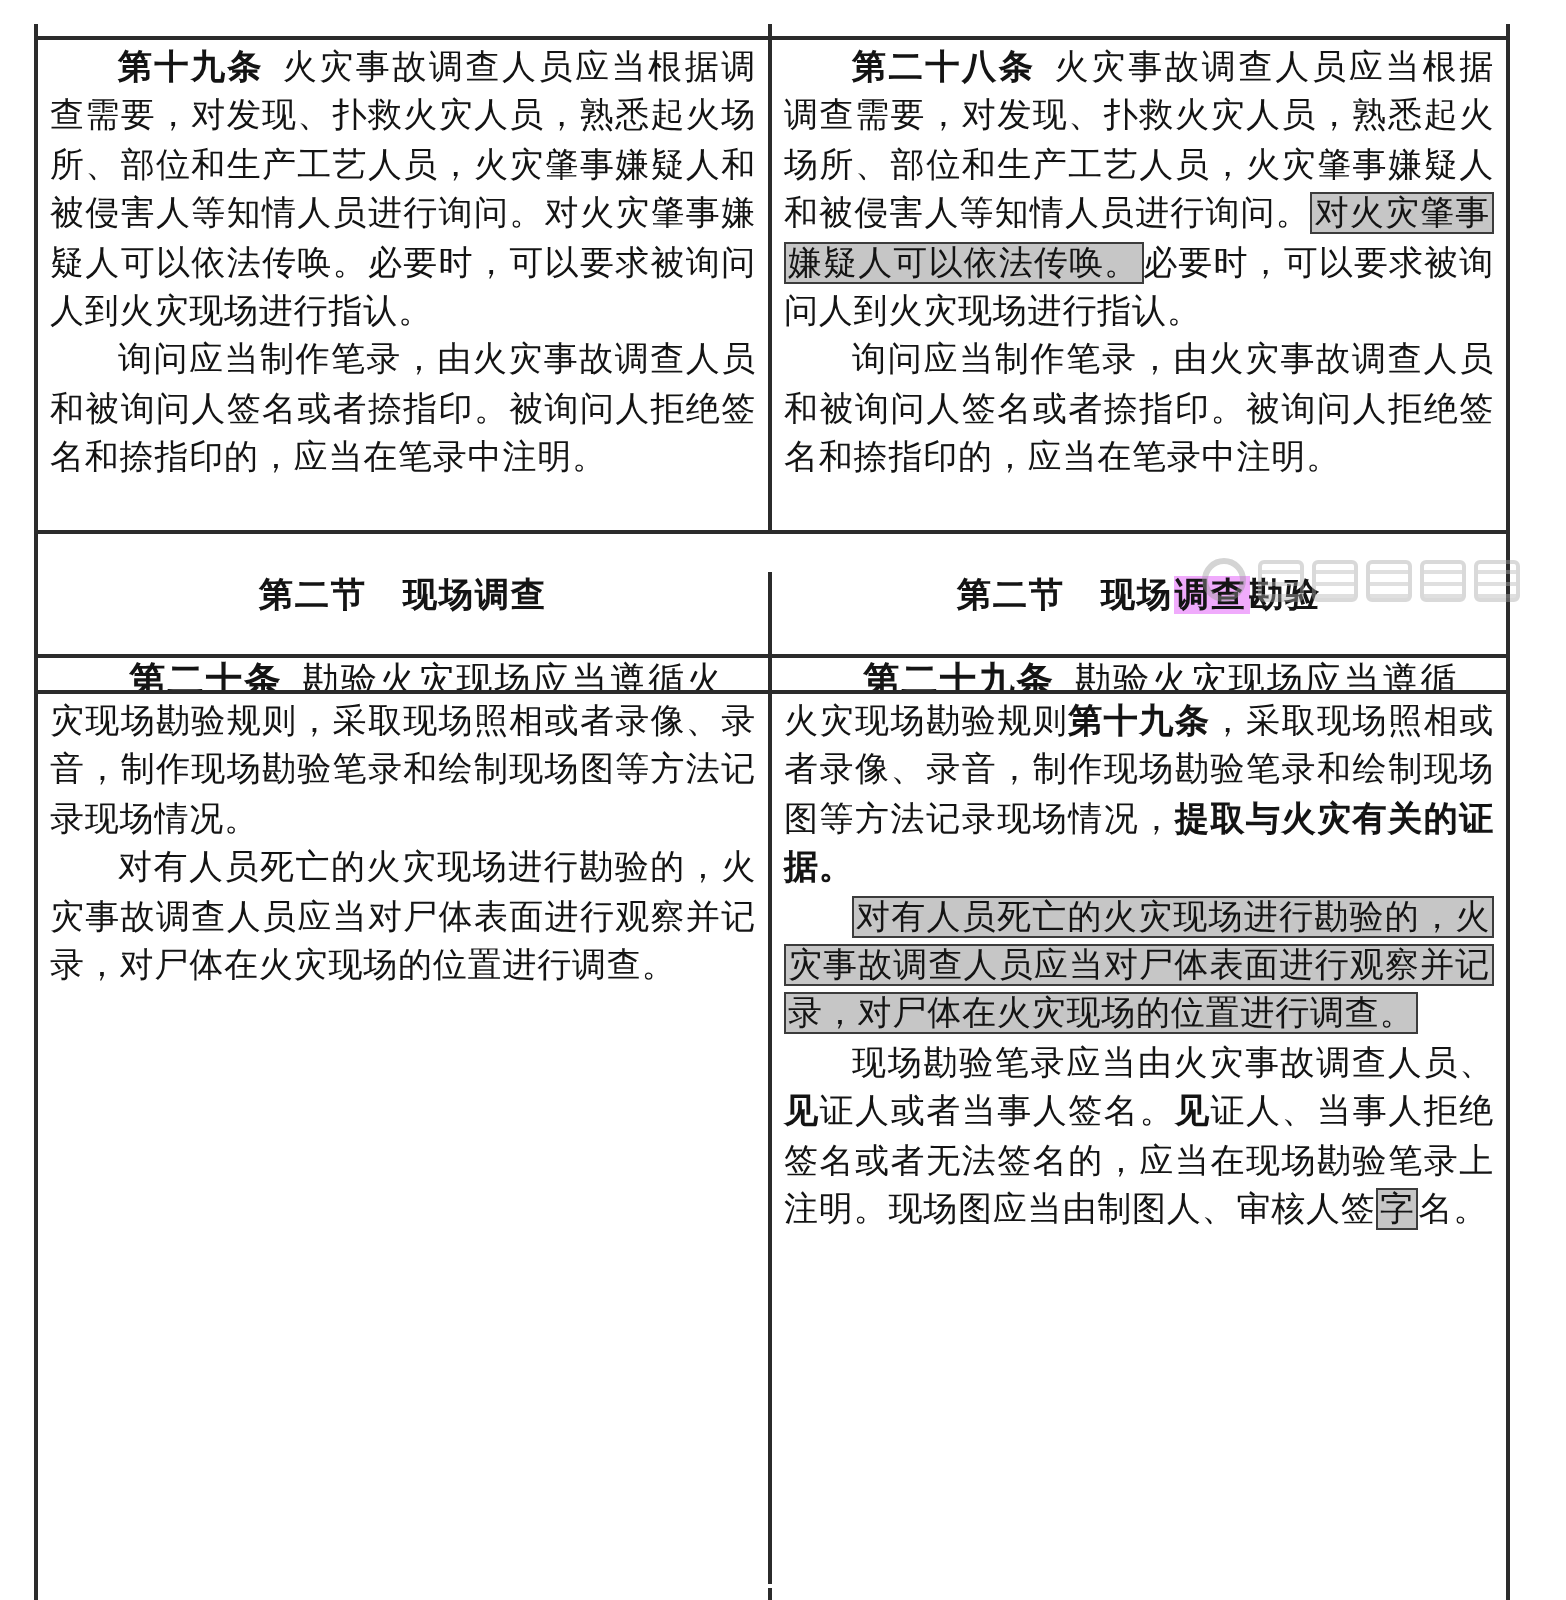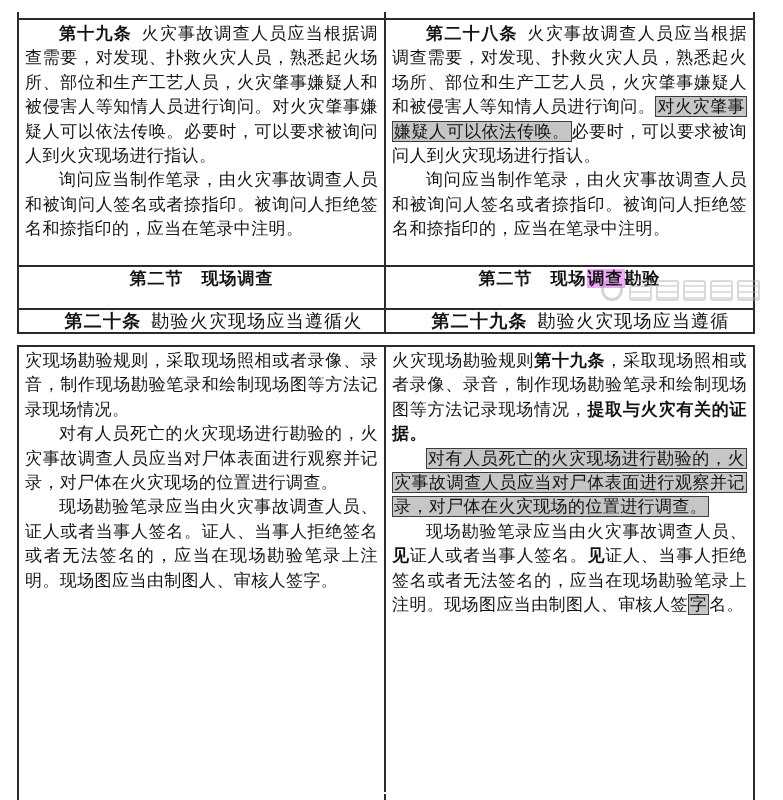--- a/index.html
+++ b/index.html
@@ -14,21 +14,21 @@
   
   .tbl{
     position:absolute;left:17px;width:738px;
     border-left:2px solid #2b2b2b;border-right:2px solid #2b2b2b;
     box-sizing:border-box;background:#fff;
   }
   .tbl-top{top:12px;}
   .row{display:flex;box-sizing:border-box;border-bottom:2px solid #2b2b2b;}
   .row-sliver{height:8px;}
   .row-main{height:247px;}
-  .row-section{height:43px;}
+  .row-section{height:43px;margin-top:19px;}
   .row-article{height:24px;}
   .cell{
     flex:1 1 50%;box-sizing:border-box;
     padding:2px 6px 0 6px;
     font-size:17px;line-height:24.4px;
     text-align:justify;text-justify:inter-character;
     letter-spacing:0.4px;
     overflow:hidden;
   }
   .cell-left{border-right:2px solid #2b2b2b;}
@@ -129,21 +129,20 @@
     <span class="wm-glyph wm-g4"></span>
     <span class="wm-glyph wm-g5"></span>
   </div>
 
   <div class="tbl tbl-bottom">
     <div class="row row-bottom">
 
       <div class="cell cell-left">
         <p class="noindent"><span>灾现场勘验规则，采取现场照相或者录像、录音，制作现场勘验笔录和绘制现场图等方法记录现场情况。</span></p>
         <p><span>对有人员死亡的火灾现场进行勘验的，火灾事故调查人员应当对尸体表面进行观察并记录，对尸体在火灾现场的位置进行调查。</span></p>
-        <p><span>现场勘验笔录应当由火灾事故调查人员、证人或者当事人签名。证人、当事人拒绝签名或者无法签名的，应当在现场勘验笔录上注明。现场图应当由制图人、审核人签字。</span></p>
       </div>
 
       <div class="cell">
         <p class="noindent"><span>火灾现场勘验规则</span><span class="b">第十九条</span><span>，采取现场照相或者录像、录音，制作现场勘验笔录和绘制现场图等方法记录现场情况，</span><span class="b">提取与火灾有关的证据。</span></p>
         <p><span class="hl">对有人员死亡的火灾现场进行勘验的，火灾事故调查人员应当对尸体表面进行观察并记录，对尸体在火灾现场的位置进行调查。</span></p>
         <p><span>现场勘验笔录应当由火灾事故调查人员、</span><span class="b">见</span><span>证人或者当事人签名。</span><span class="b">见</span><span>证人、当事人拒绝签名或者无法签名的，应当在现场勘验笔录上注明。现场图应当由制图人、审核人签</span><span class="hl">字</span><span>名。</span></p>
       </div>
 
     </div>
   </div>

